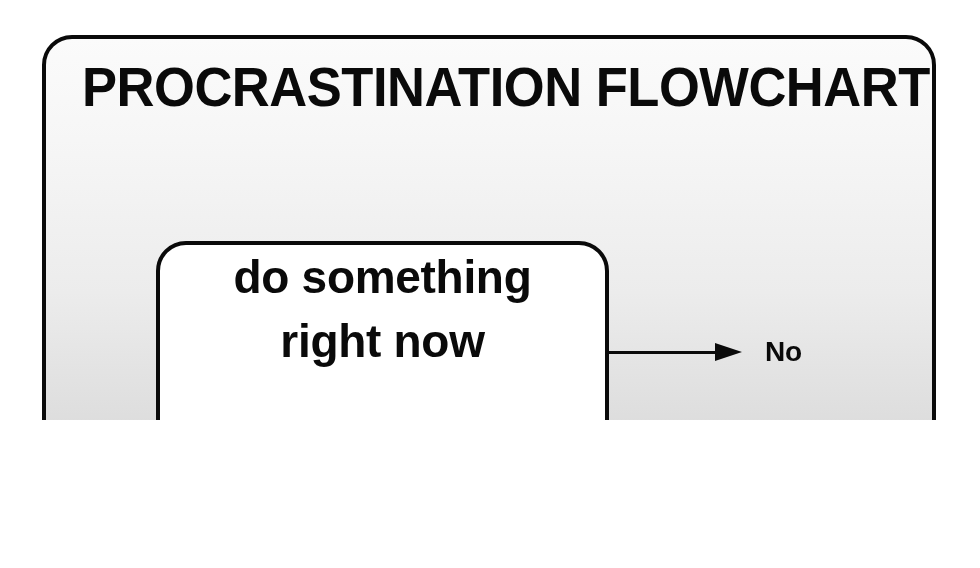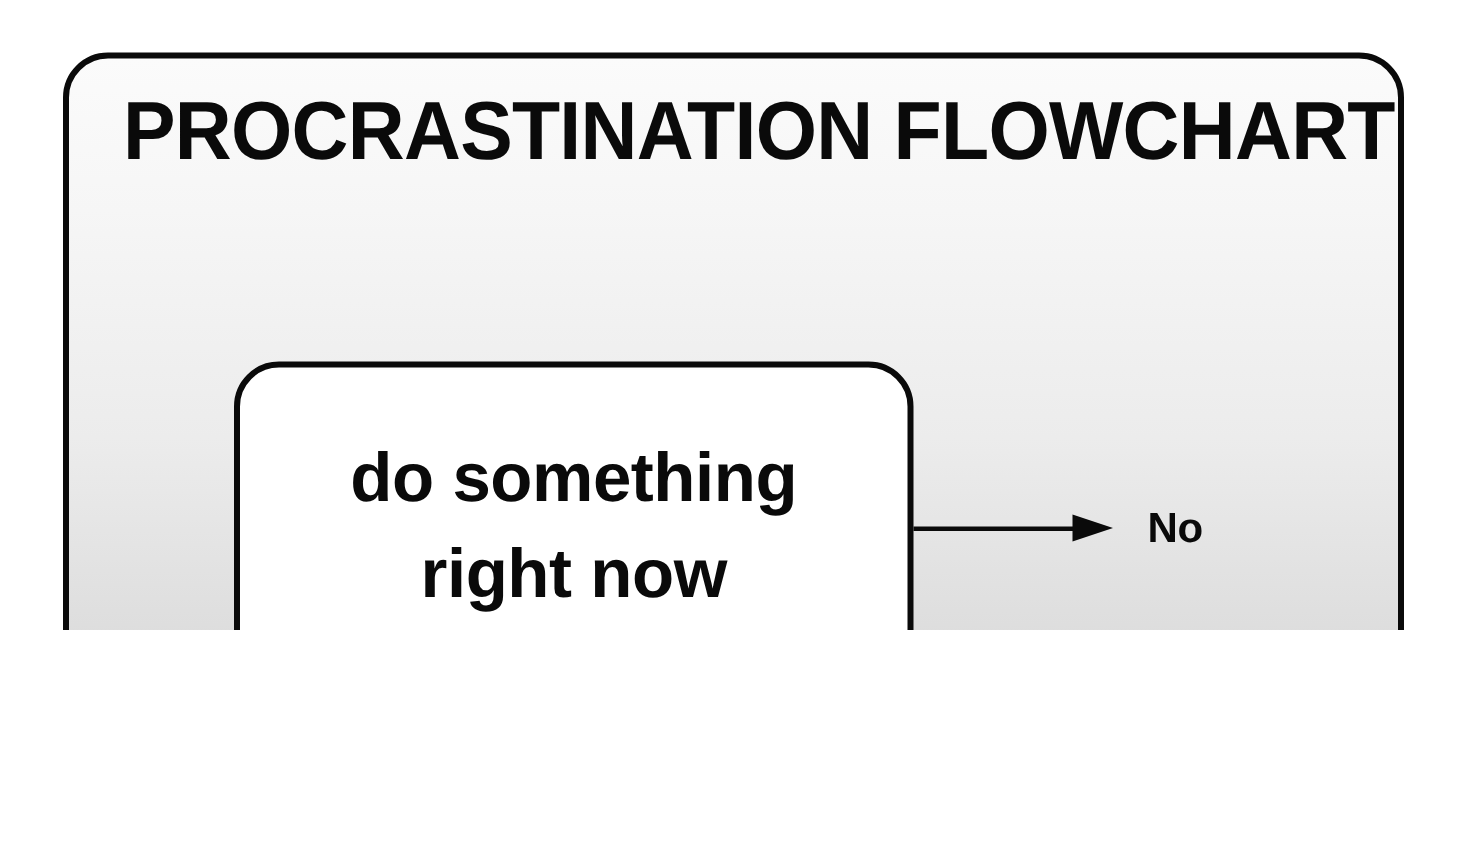--- a/index.html
+++ b/index.html
@@ -54,21 +54,21 @@
     position: absolute;
     left: 110px;
     top: 202px;
     width: 453px;
     height: 218px;
     box-sizing: border-box;
     border: 4px solid #0a0a0a;
     border-radius: 30px;
     background: #ffffff;
     display: flex;
-    align-items: center;
+    align-items: flex-start;
     justify-content: center;
   }
 
   .process-label {
     font-family: "Liberation Sans", "DejaVu Sans", sans-serif;
     font-weight: 700;
     font-size: 46px;
     line-height: 64px;
     color: #0a0a0a;
     text-align: center;

